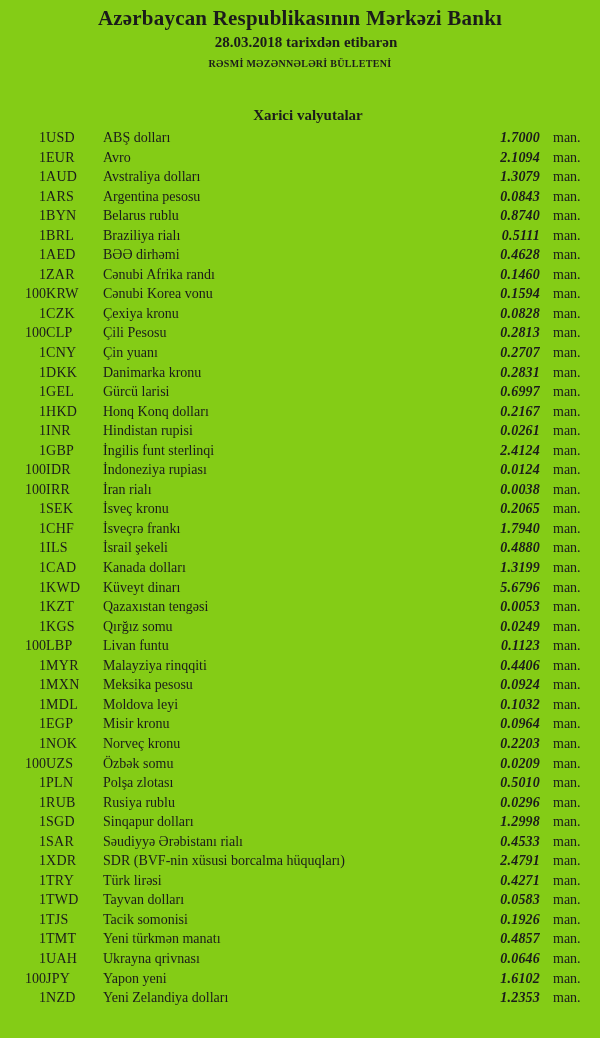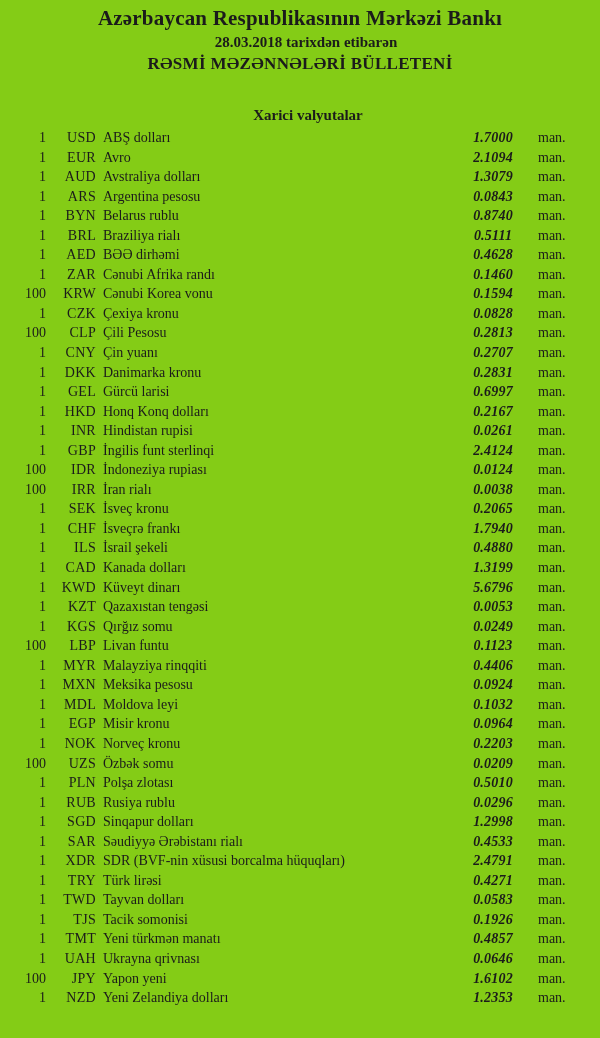--- a/index.html
+++ b/index.html
@@ -25,21 +25,21 @@
   }
   .head-line {
     text-align: center;
     font-size: 15px;
     font-weight: bold;
     line-height: 21px;
     padding-left: 12px;
   }
   .bulletin-title {
     text-align: center;
-    font-size: 17px;
+    font-size: 10px;
     font-weight: bold;
     line-height: 21px;
     letter-spacing: 0.3px;
   }
   .section-title {
     text-align: center;
     font-size: 15px;
     font-weight: bold;
     margin-top: 31px;
     line-height: 20px;
@@ -53,31 +53,31 @@
   }
   table.rates td {
     font-size: 14px;
     line-height: 19.55px;
     height: 19.55px;
     white-space: nowrap;
     overflow: hidden;
     vertical-align: middle;
   }
   td.qty-cell  { width: 46px; text-align: right; }
-  td.code-cell { width: 50px; text-align: right; letter-spacing: 0.3px; }
+  td.code-cell { width: 50px; text-align: left; letter-spacing: 0.3px; }
   td.name-cell { padding-left: 7px; }
   td.rate-cell {
     width: 78px;
-    text-align: center;
+    text-align: right;
     font-weight: bold;
     font-style: italic;
     font-size: 13.5px;
     letter-spacing: 0.2px;
   }
-  td.unit-cell { width: 68px; padding-left: 6px; }
+  td.unit-cell { width: 60px; padding-left: 13px; }
 </style>
 </head>
 <body>
 
 <div class="doc">
   <div class="bank-title">Azərbaycan Respublikasının Mərkəzi Bankı</div>
   <div class="head-line">28.03.2018 tarixdən etibarən</div>
   <div class="bulletin-title">RƏSMİ MƏZƏNNƏLƏRİ BÜLLETENİ</div>
 
   <div class="section-title">Xarici valyutalar</div>

